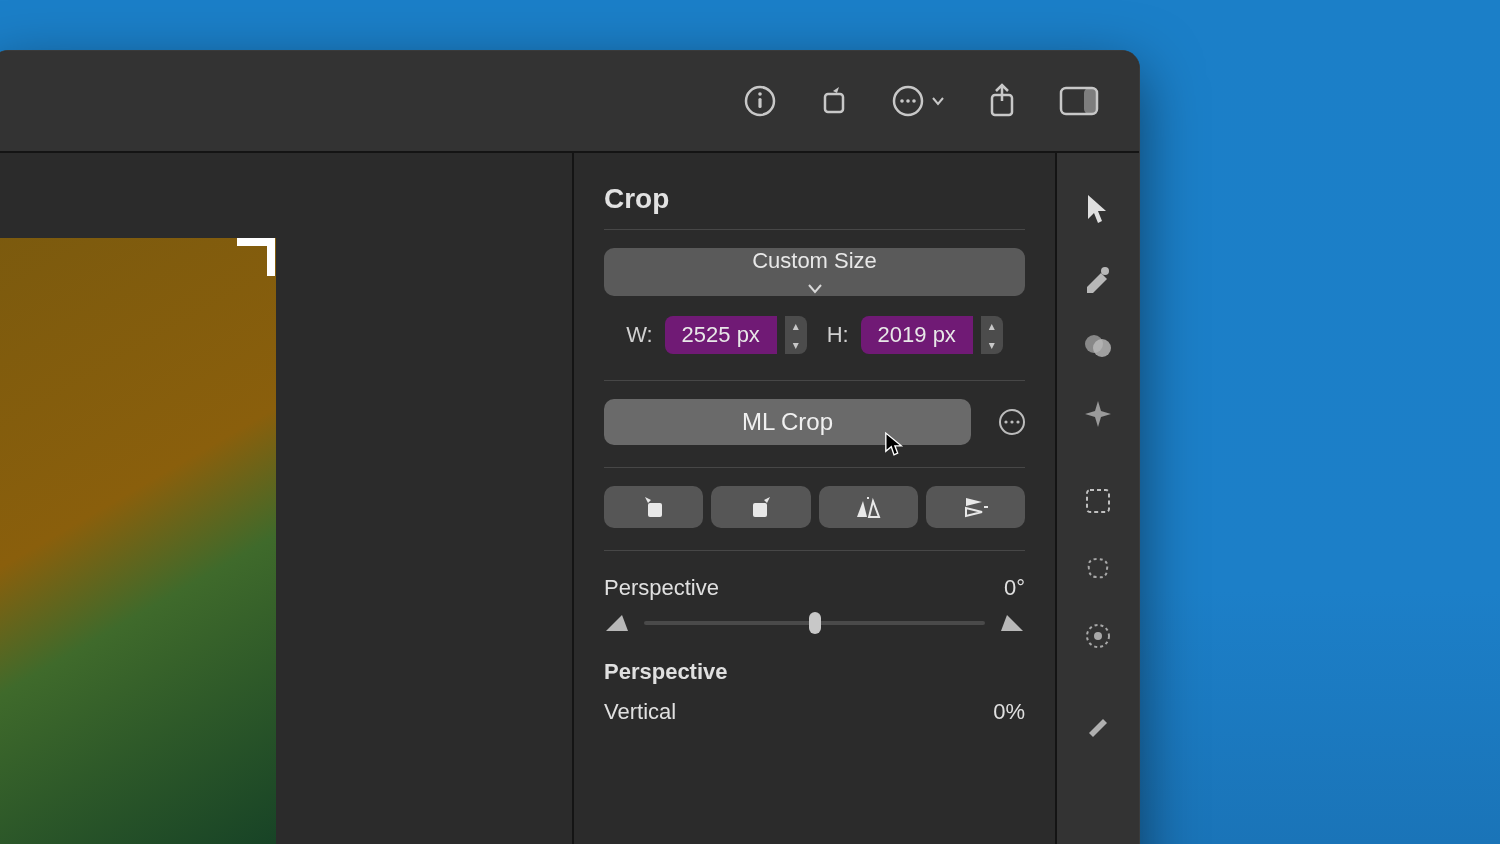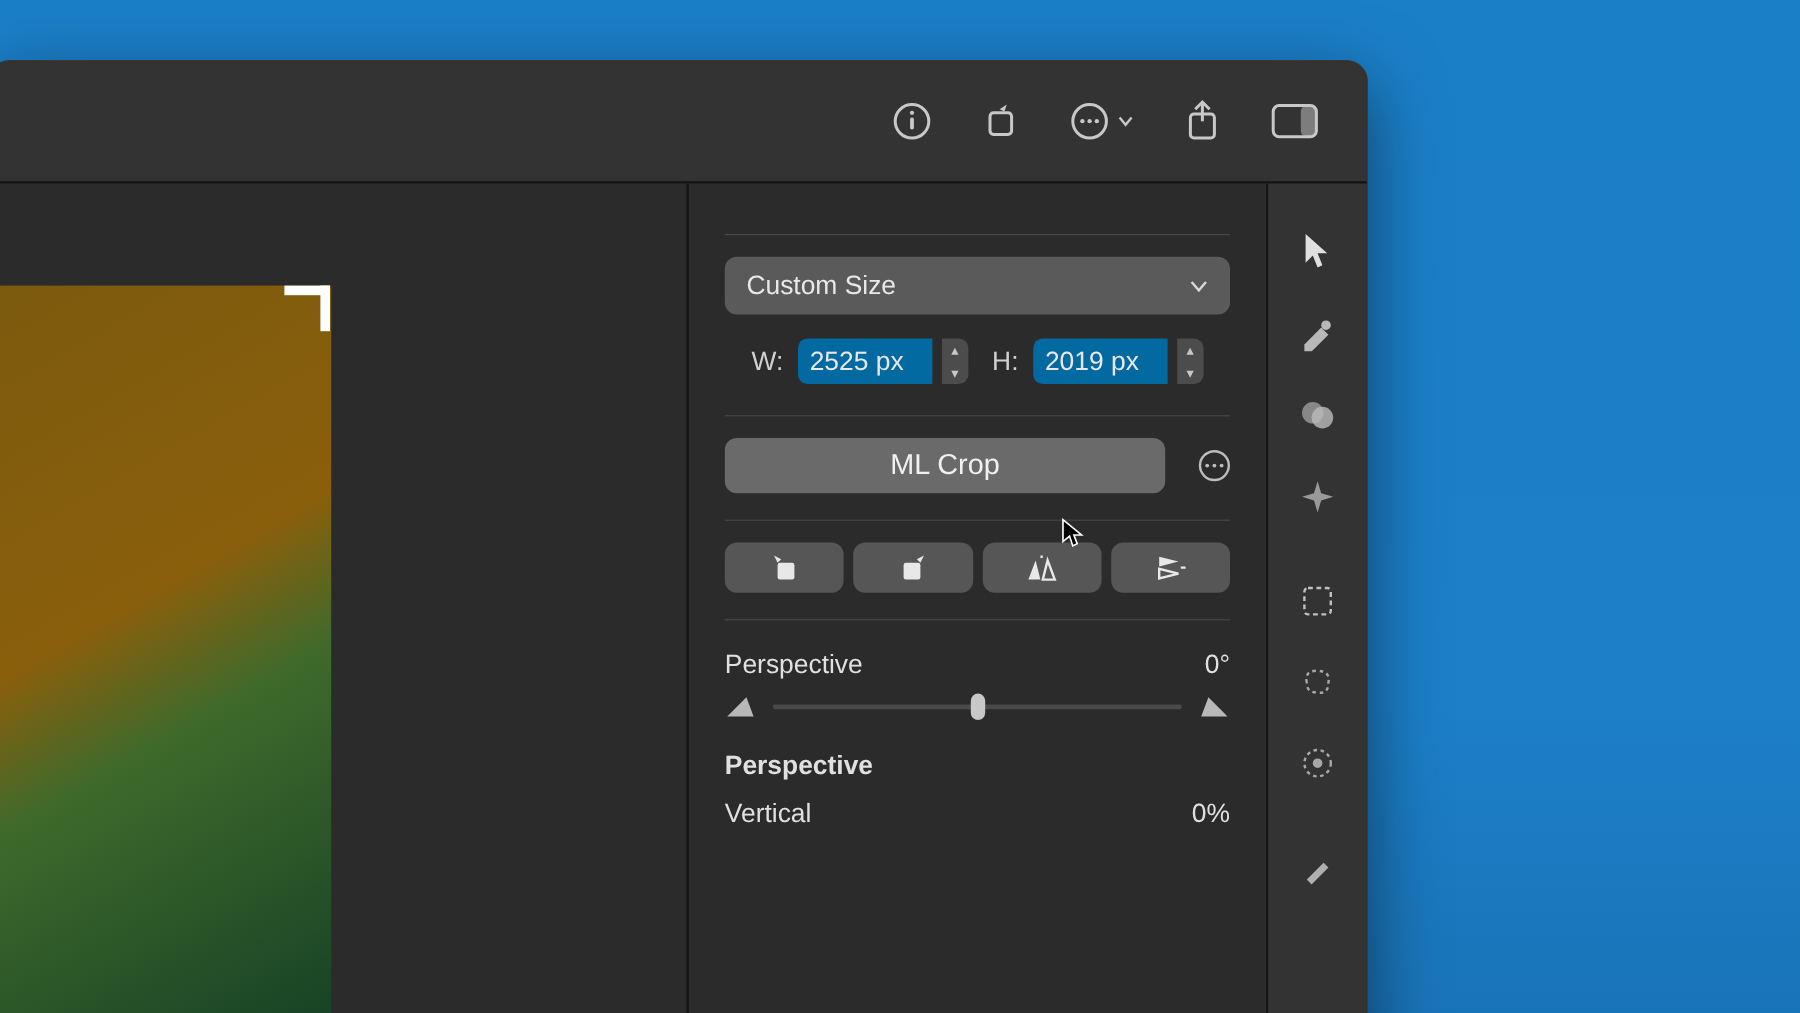--- a/index.html
+++ b/index.html
@@ -67,24 +67,25 @@
   .inspector h2 { font-size: 28px; font-weight: 600; color: #e2e2e2; margin-bottom: 14px; }
   .divider { height:1px; background:#474747; margin: 12px 0 18px; }
   .dropdown {
     background: #5a5a5a;
     border-radius: 10px;
     height: 48px;
     display: flex; align-items: center; justify-content: space-between;
     padding: 0 18px;
     font-size: 22px; color:#e8e8e8;
     cursor: pointer;
+    flex-direction: column;
   }
   .dim-row { display:flex; align-items:center; gap:8px; margin-top:20px; justify-content:center;}
   .dim-label { font-size:22px; color:#d0d0d0; margin-right:4px; }
-  .dim-field { background:#0369a1; border-radius:8px 0 0 8px; padding:6px 10px; font-size:22px; color:#e8e8e8; min-width:112px; text-align:left; }
+  .dim-field { background:#701a75; border-radius:8px 0 0 8px; padding:6px 10px; font-size:22px; color:#e8e8e8; min-width:112px; text-align:center; }
   .stepper { width:22px; height:38px; background:#4c4c4c; border-radius:0 8px 8px 0; display:flex; flex-direction:column; margin-right:12px;}
   .stepper div { flex:1; display:flex; align-items:center; justify-content:center; color:#c8c8c8; font-size:12px; cursor:pointer;}
   .ml-row { display:flex; align-items:center; gap:28px; }
   .ml-crop-btn {
     flex:1;
     background:#6a6a6a;
     border-radius:10px;
     height:46px;
     display:flex; align-items:center; justify-content:center;
     font-size:24px; color:#f0f0f0;
@@ -160,20 +161,21 @@
   <div class="separator-h"></div>
 
   <div class="content">
 
     <div class="canvas">
       <div class="image-preview"></div>
       <div class="crop-corner"></div>
     </div>
 
     <div class="inspector">
+      <h2>Crop</h2>
       <div class="divider"></div>
 
       <div class="dropdown">
         <span>Custom Size</span>
         <svg width="16" height="16" viewBox="0 0 16 16">
             <path d="M2 5 L8 12 L14 5" fill="none" stroke="#d8d8d8" stroke-width="2"></path>
           </svg>
       </div>
 
       <div class="dim-row">

